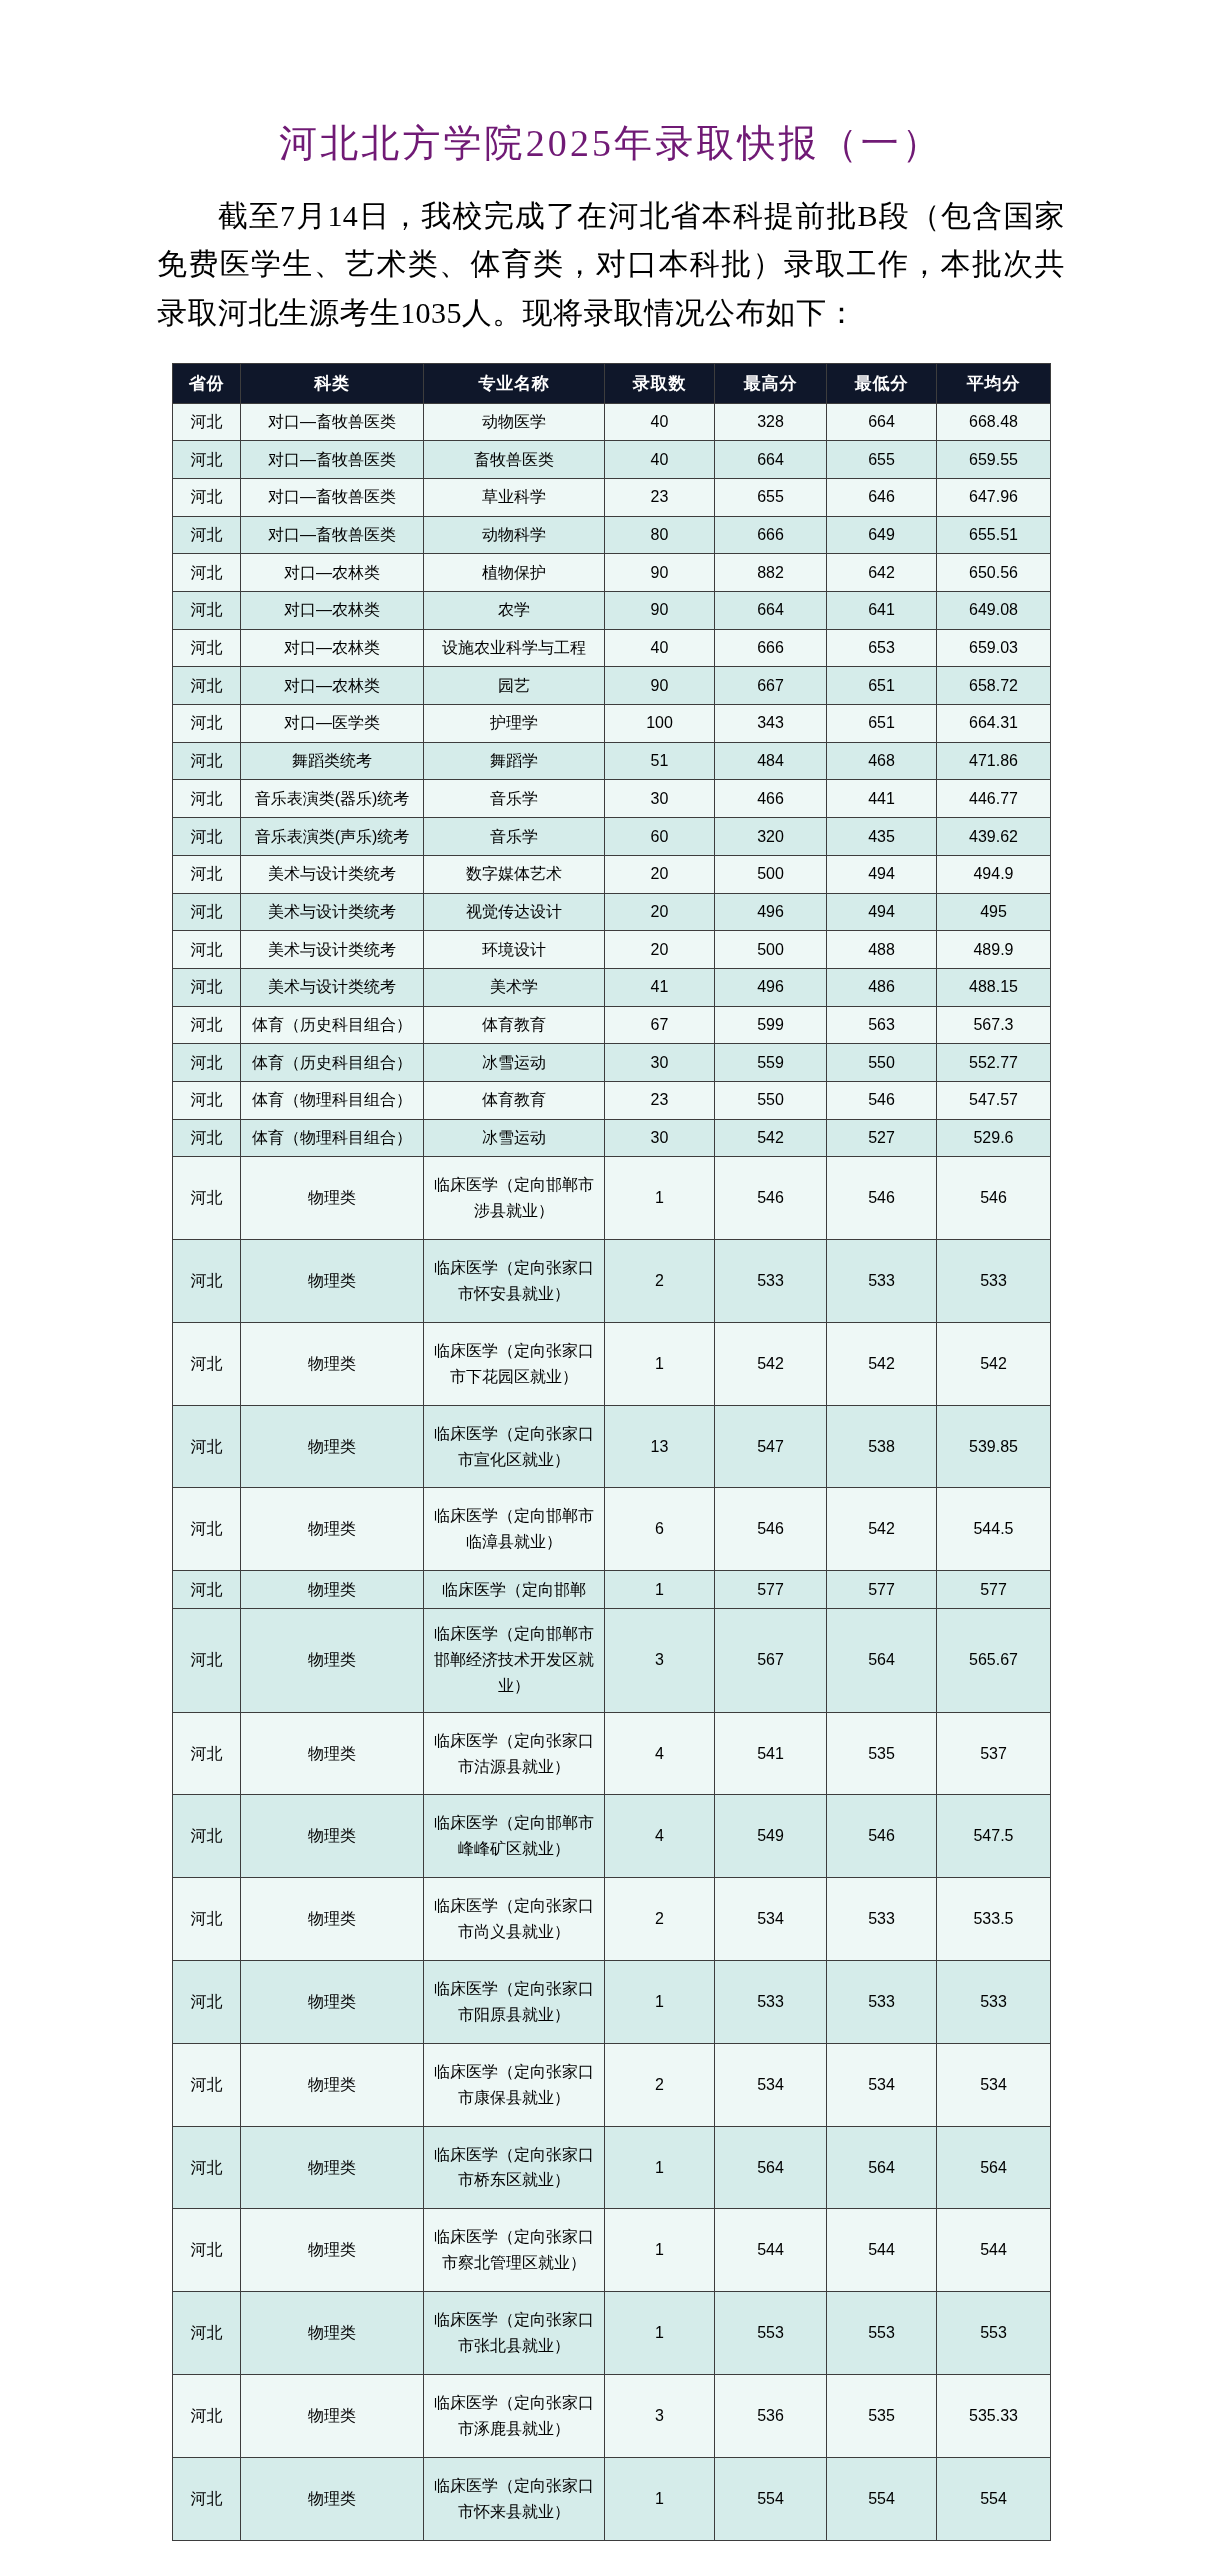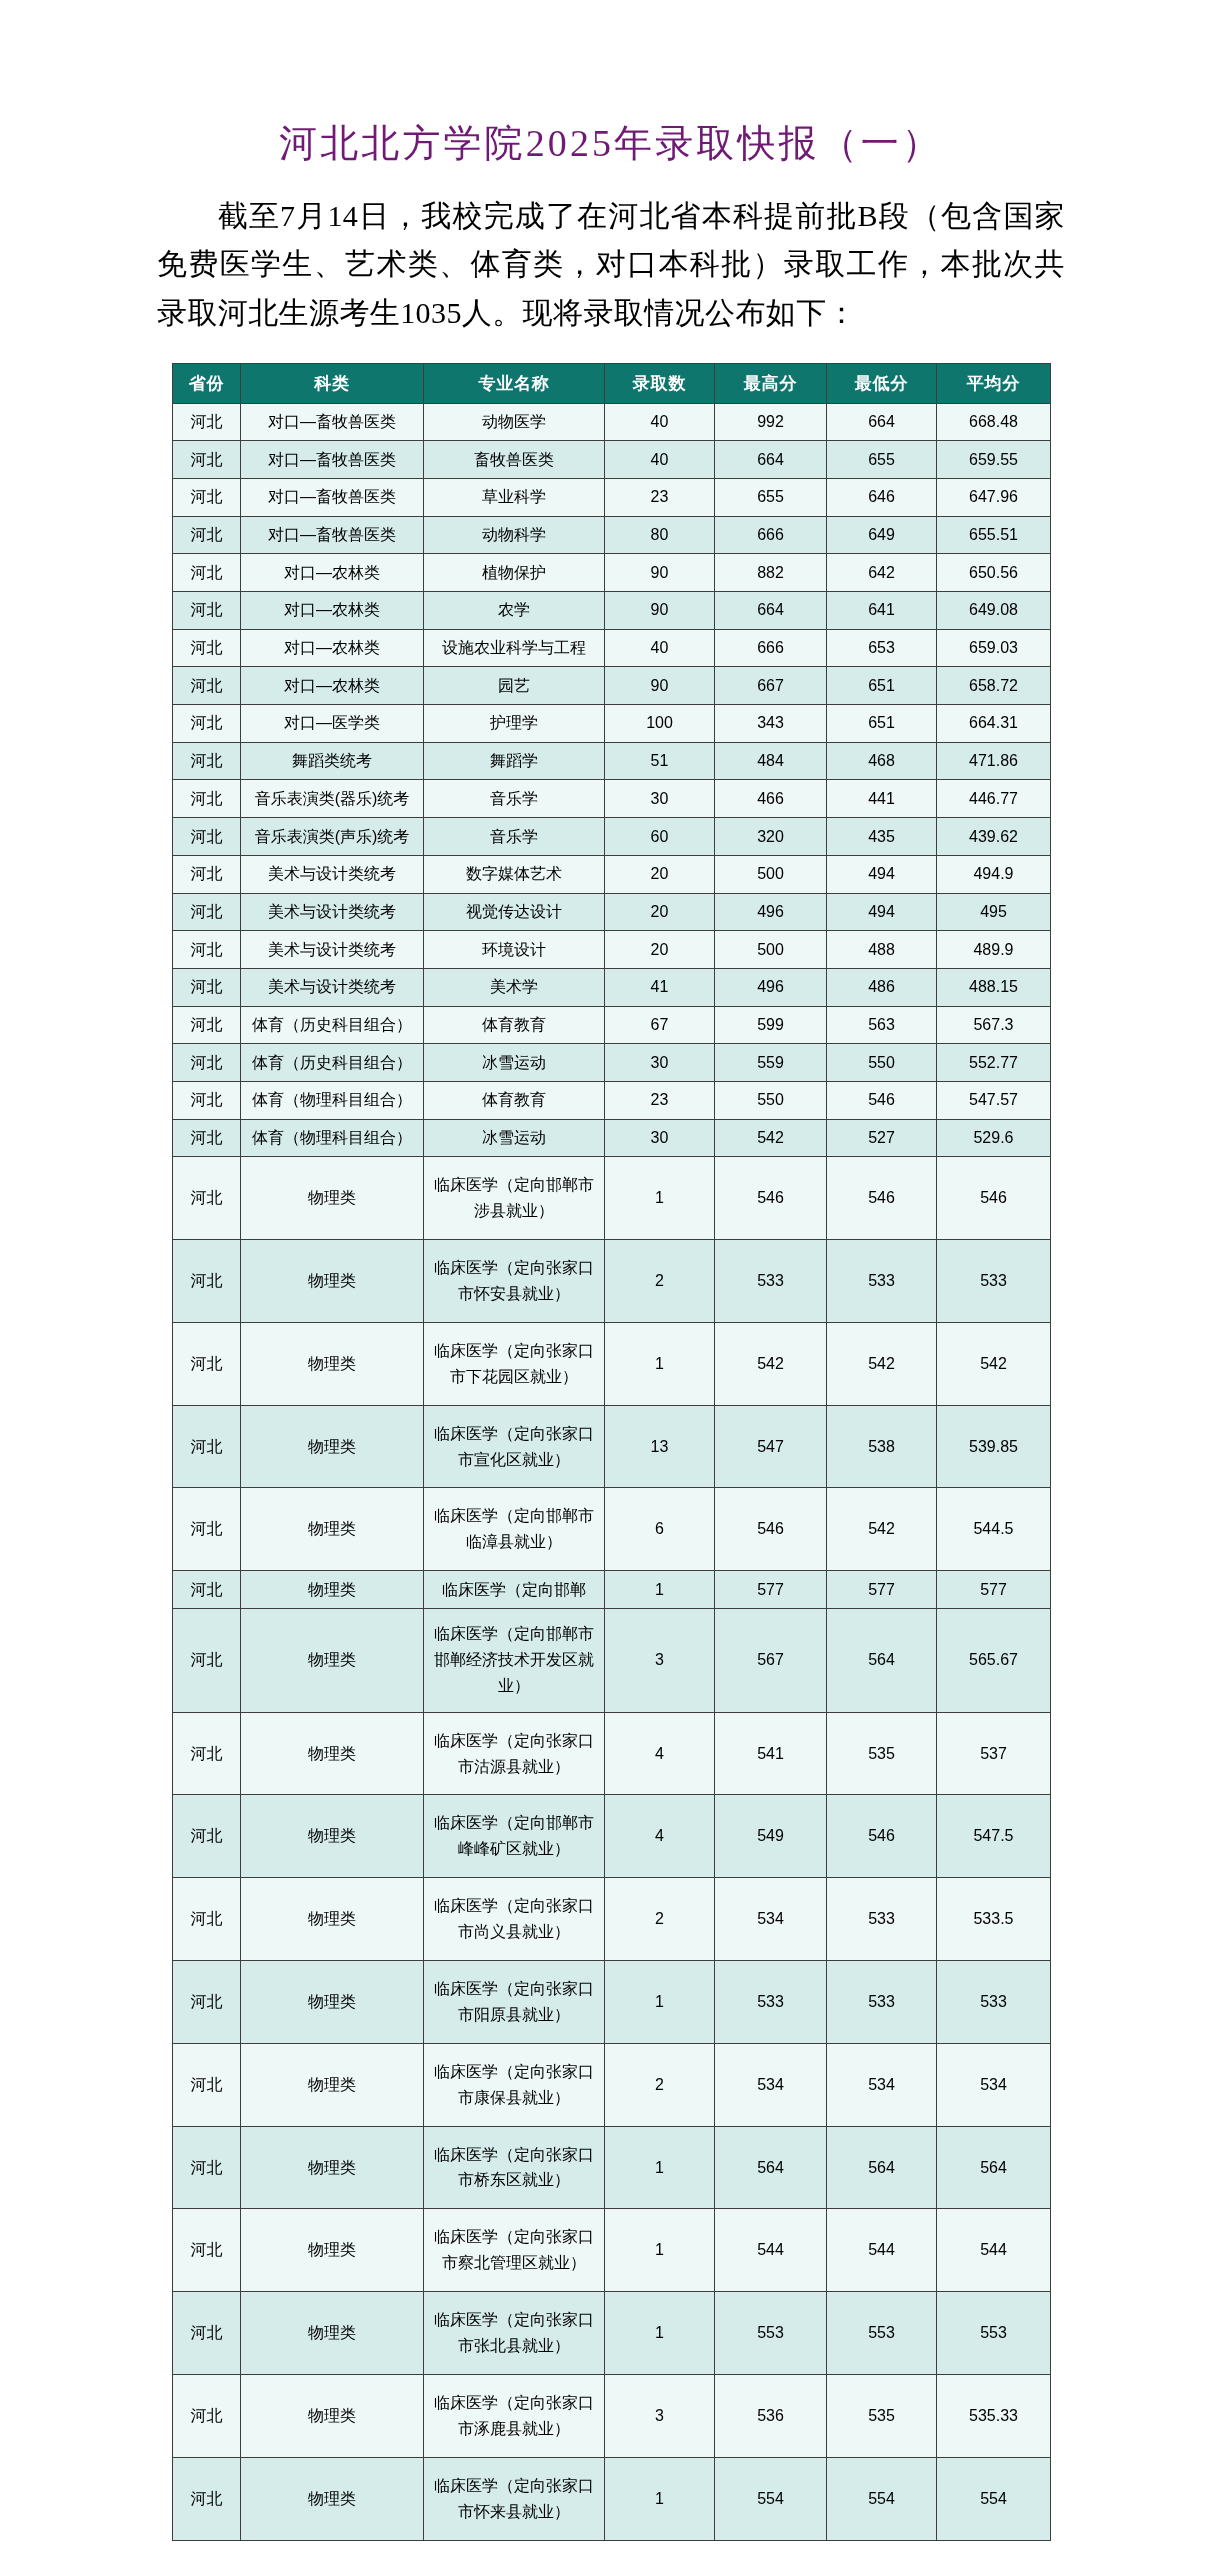--- a/index.html
+++ b/index.html
@@ -61,21 +61,21 @@
   }
   table.grades col.c-prov { width: 68px; }
   table.grades col.c-cat  { width: 183px; }
   table.grades col.c-maj  { width: 181px; }
   table.grades col.c-num  { width: 110px; }
   table.grades col.c-max  { width: 112px; }
   table.grades col.c-min  { width: 110px; }
   table.grades col.c-avg  { width: 114px; }
 
   table.grades th {
-    background: #0f766e;
+    background: #0f172a;
     color: #ffffff;
     font-weight: bold;
     font-family: Liberation Sans, sans-serif;
     font-size: 17px;
     border: 0.8px solid #3d3d3d;
     height: 32px;
     padding: 3.1px 1.5px;
     text-align: center;
     letter-spacing: 0.8px;
   }
@@ -128,21 +128,21 @@
           <th>最低分</th>
           <th>平均分</th>
         </tr>
       </thead>
       <tbody id="table-body">
           <tr class="rA">
             <td>河北</td>
             <td>对口—畜牧兽医类</td>
             <td>动物医学</td>
             <td>40</td>
-            <td>992</td>
+            <td>328</td>
             <td>664</td>
             <td>668.48</td>
           </tr>
           <tr class="rB">
             <td>河北</td>
             <td>对口—畜牧兽医类</td>
             <td>畜牧兽医类</td>
             <td>40</td>
             <td>664</td>
             <td>655</td>

